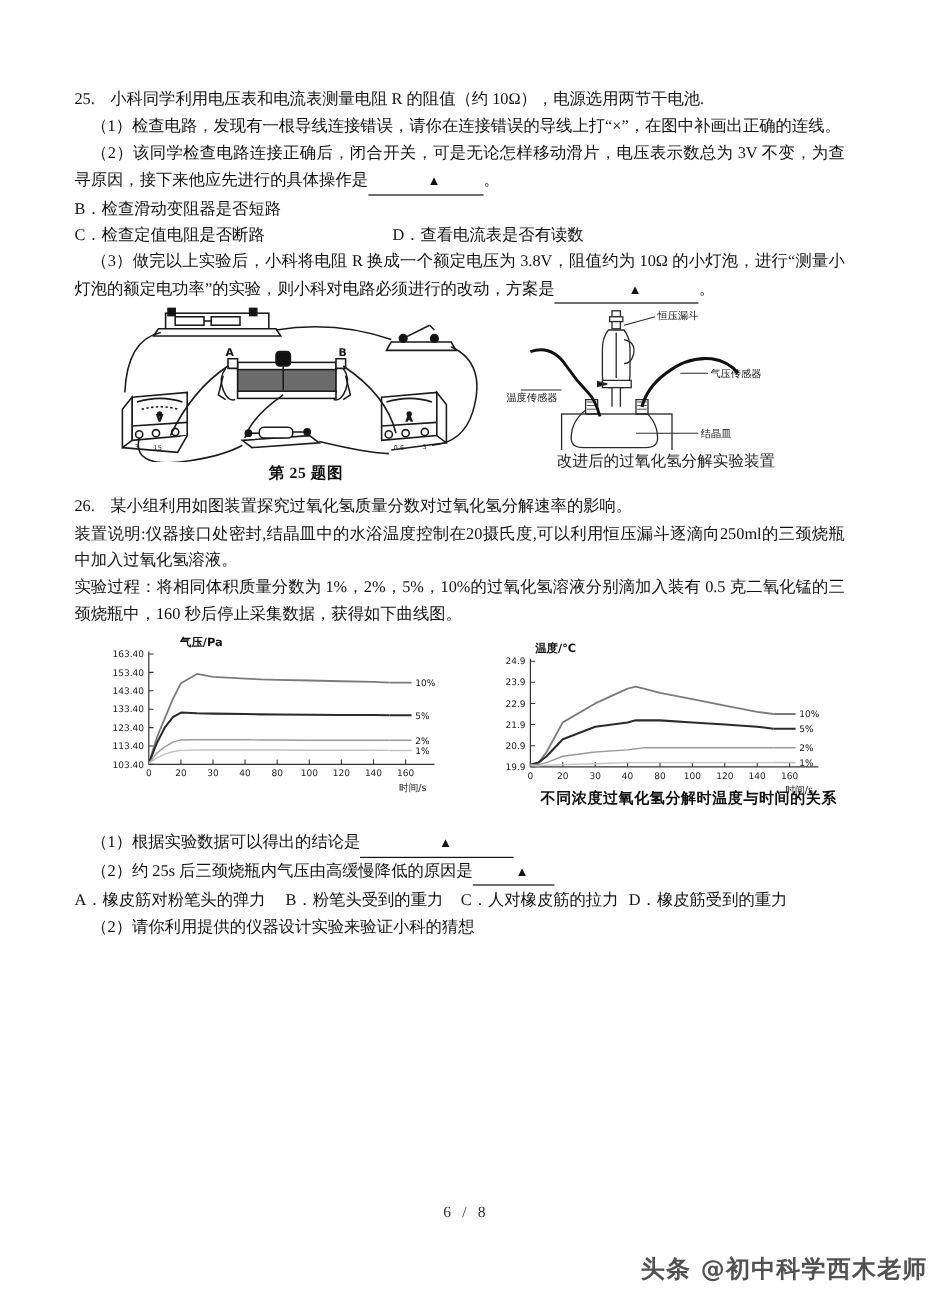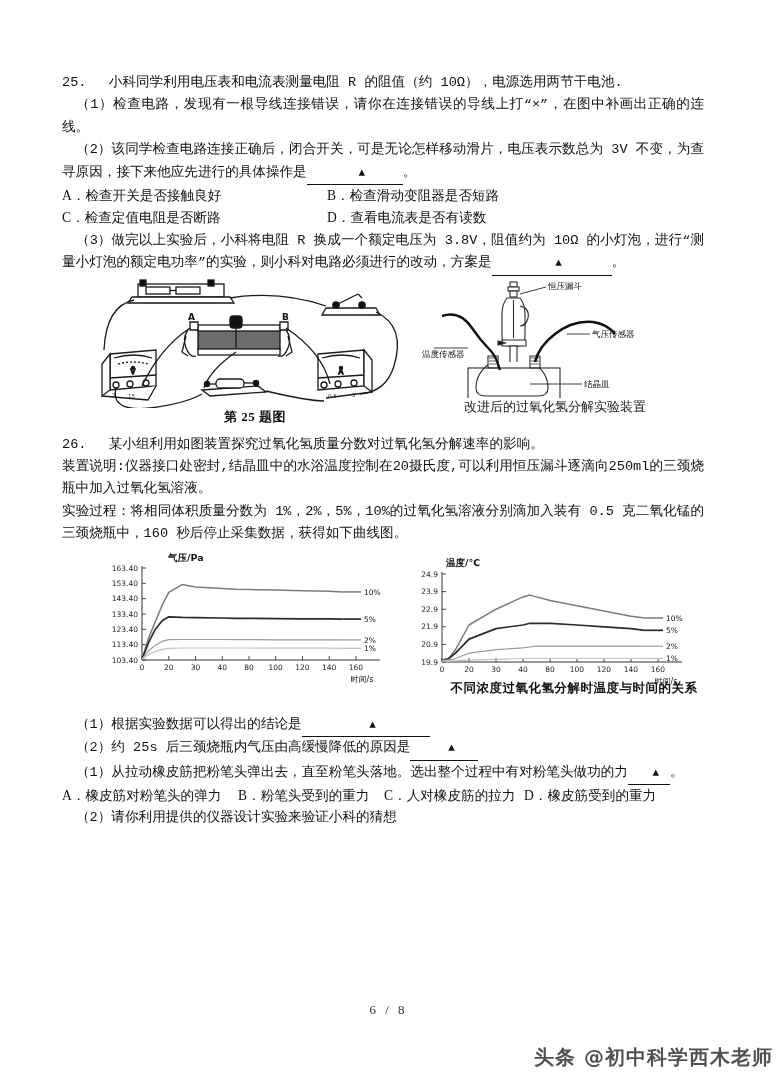--- a/index.html
+++ b/index.html
@@ -3,21 +3,21 @@
 <meta charset="utf-8">
 <style>
   html,body{margin:0;padding:0;}
   body{
     width:777px;height:1090px;background:#ffffff;
     font-family:"Liberation Serif","DejaVu Serif",serif;
     color:#111;overflow:hidden;position:relative;
   }
   .page{position:absolute;left:0;top:0;width:777px;height:1090px;}
   .content{position:absolute;left:62px;top:72px;width:660px;}
-  .q{font-size:13.6px;line-height:22.4px;margin:0 18px 0 0;text-align:justify;font-family:Liberation Mono, monospace;}
+  .q{font-size:13.6px;line-height:22.4px;margin:0 18px 0 0;text-align:justify;}
   .indent1{text-indent:14px;}
   .blank{display:inline-block;border-bottom:1px solid #111;text-align:center;position:relative;vertical-align:baseline;}
   .tri{font-size:11px;line-height:11px;}
   .opts{display:flex;font-size:13.6px;line-height:22.4px;}
   .opts .o1{width:265px;}
   .opts .o2{width:280px;}
   .figrow{position:relative;height:152px;margin-top:2px;}
   .fig-left{position:absolute;left:28px;top:0;width:330px;height:152px;}
   .fig-right{position:absolute;left:360px;top:0;width:300px;height:152px;}
   .figcap{font-size:13px;text-align:center;font-weight:bold;letter-spacing:.5px;}
@@ -48,21 +48,20 @@
 
     <div class="q indent1">
       <span>（1）</span><span>检查电路，发现有一根导线连接错误，请你在连接错误的导线上打“×”，在图中补画出正确的连线。</span>
     </div>
 
     <div class="q indent1">
       <span>（2）</span><span>该同学检查电路连接正确后，闭合开关，可是无论怎样移动滑片，电压表示数总为 3V 不变，为查寻原因，接下来他应先进行的具体操作是</span><span class="blank" style="width:96px;"><span class="tri">▲</span></span><span>。</span>
     </div>
 
     <div class="opts">
-      <div class="o1">A．检查开关是否接触良好</div>
       <div class="o2">B．检查滑动变阻器是否短路</div>
     </div>
     <div class="opts">
       <div class="o1">C．检查定值电阻是否断路</div>
       <div class="o2">D．查看电流表是否有读数</div>
     </div>
 
     <div class="q indent1">
       <span>（3）</span><span>做完以上实验后，小科将电阻 R 换成一个额定电压为 3.8V，阻值约为 10Ω 的小灯泡，进行“测量小灯泡的额定电功率”的实验，则小科对电路必须进行的改动，方案是</span><span class="blank" style="width:120px;"><span class="tri">▲</span></span><span>。</span>
     </div>
@@ -210,21 +209,21 @@
       <span>26.</span>
       <span style="display:inline-block;width:6px"></span>
       <span>某小组利用如图装置探究过氧化氢质量分数对过氧化氢分解速率的影响。</span>
     </div>
     <div class="q">装置说明:仪器接口处密封,结晶皿中的水浴温度控制在20摄氏度,可以利用恒压漏斗逐滴向250ml的三颈烧瓶中加入过氧化氢溶液。</div>
     <div class="q">实验过程：将相同体积质量分数为 1%，2%，5%，10%的过氧化氢溶液分别滴加入装有 0.5 克二氧化锰的三颈烧瓶中，160 秒后停止采集数据，获得如下曲线图。</div>
   </div>
 
   <div class="charts">
 
-    <div class="chart-box" style="left:18px;top:0;">
+    <div class="chart-box" style="left:0;top:0;">
       <svg id="svg-chart0" width="330" height="138" viewBox="0 0 330 138" class="axlbl">
         <text id="c0-ylabel" x="88" y="11" font-size="9.5" font-weight="bold" fill="#111">气压/Pa</text>
         <g id="c0-yticks" font-size="7.5" fill="#222">
               <text x="58" y="112.6" text-anchor="end" font-size="7.5" fill="#222">103.40</text>
               <line x1="62" y1="110" x2="66" y2="110" stroke="#333" stroke-width="0.9"></line>
               <text x="58" y="97.26666666666667" text-anchor="end" font-size="7.5" fill="#222">113.40</text>
               <line x1="62" y1="94.66666666666667" x2="66" y2="94.66666666666667" stroke="#333" stroke-width="0.9"></line>
               <text x="58" y="81.93333333333334" text-anchor="end" font-size="7.5" fill="#222">123.40</text>
               <line x1="62" y1="79.33333333333334" x2="66" y2="79.33333333333334" stroke="#333" stroke-width="0.9"></line>
               <text x="58" y="66.6" text-anchor="end" font-size="7.5" fill="#222">133.40</text>
@@ -349,23 +348,20 @@
   <div>
     <div class="q indent1">
       <span>（1）</span><span>根据实验数据可以得出的结论是</span><span class="blank" style="width:128px;"><span class="tri">▲</span></span>
     </div>
     <div class="q indent1">
       <span>（2）</span><span>约 25s 后三颈烧瓶内气压由高缓慢降低的原因是</span><span class="blank" style="width:68px;"><span class="tri">▲</span></span>
     </div>
   </div>
 
   <div style="margin-top:1px;">
-    <div class="q indent1">
-      <span>（1）</span><span>从拉动橡皮筋把粉笔头弹出去，直至粉笔头落地。选出整个过程中有对粉笔头做功的力</span><span class="blank" style="width:42px;"><span class="tri">▲</span></span><span>。</span>
-    </div>
     <div class="opts">
       <div style="width:176px">A．橡皮筋对粉笔头的弹力</div>
       <div style="width:146px">B．粉笔头受到的重力</div>
       <div style="width:140px">C．人对橡皮筋的拉力</div>
       <div style="width:160px">D．橡皮筋受到的重力</div>
     </div>
     <div class="q indent1">
       <span>（2）</span><span>请你利用提供的仪器设计实验来验证小科的猜想</span>
     </div>
   </div>

